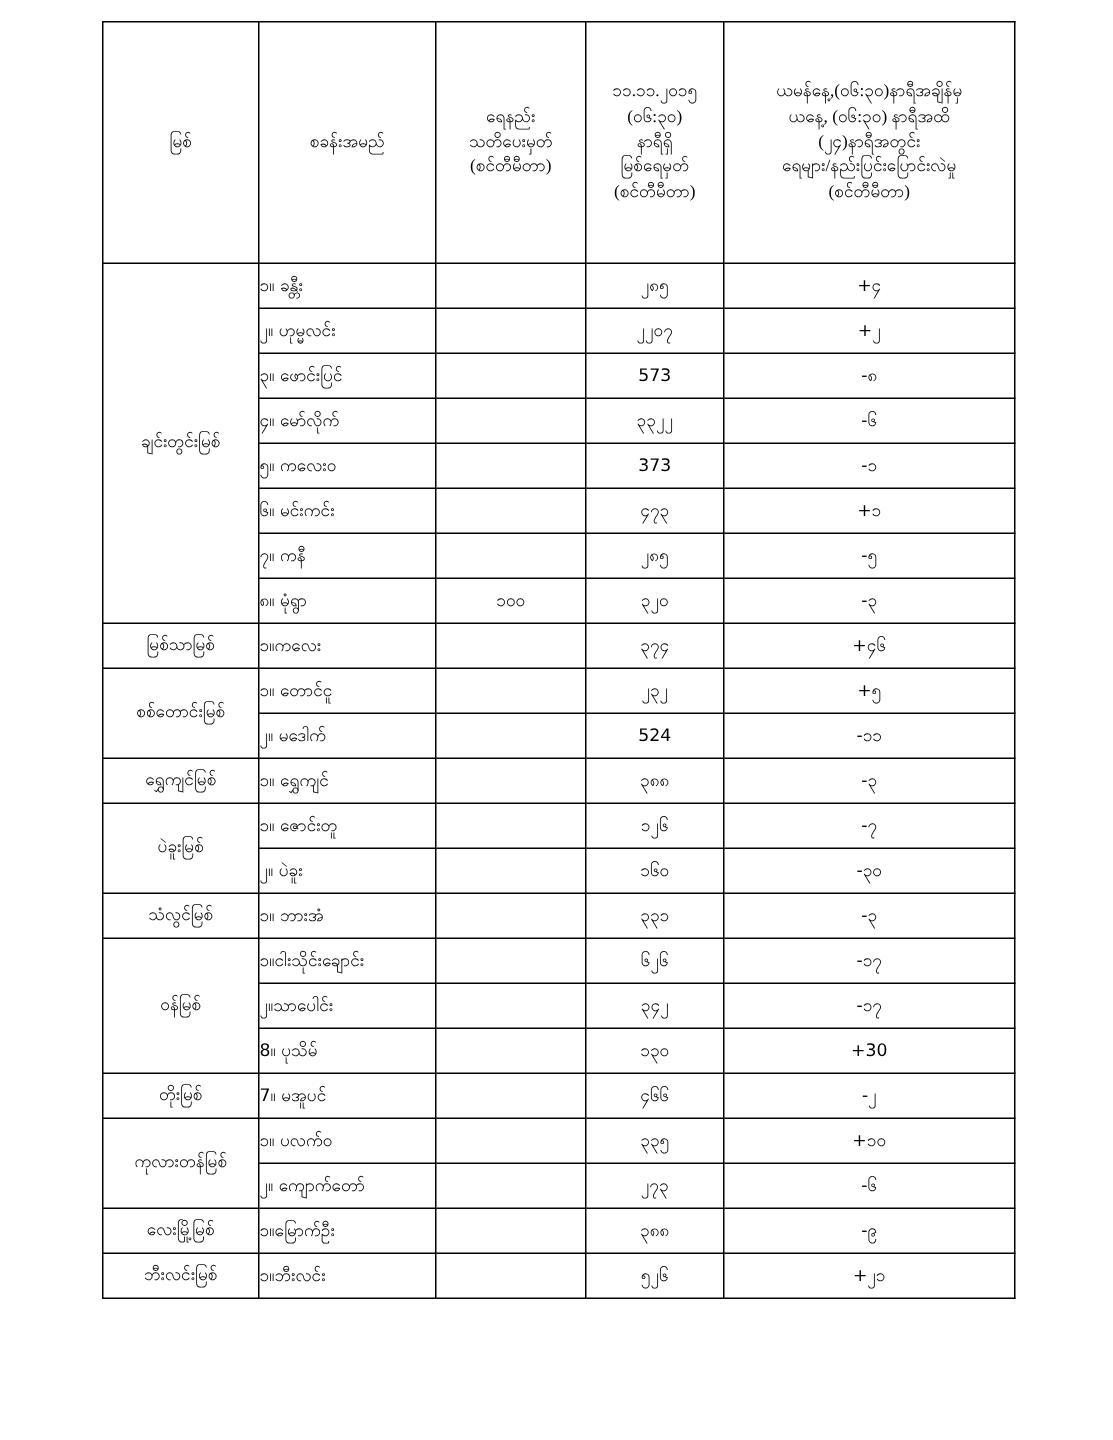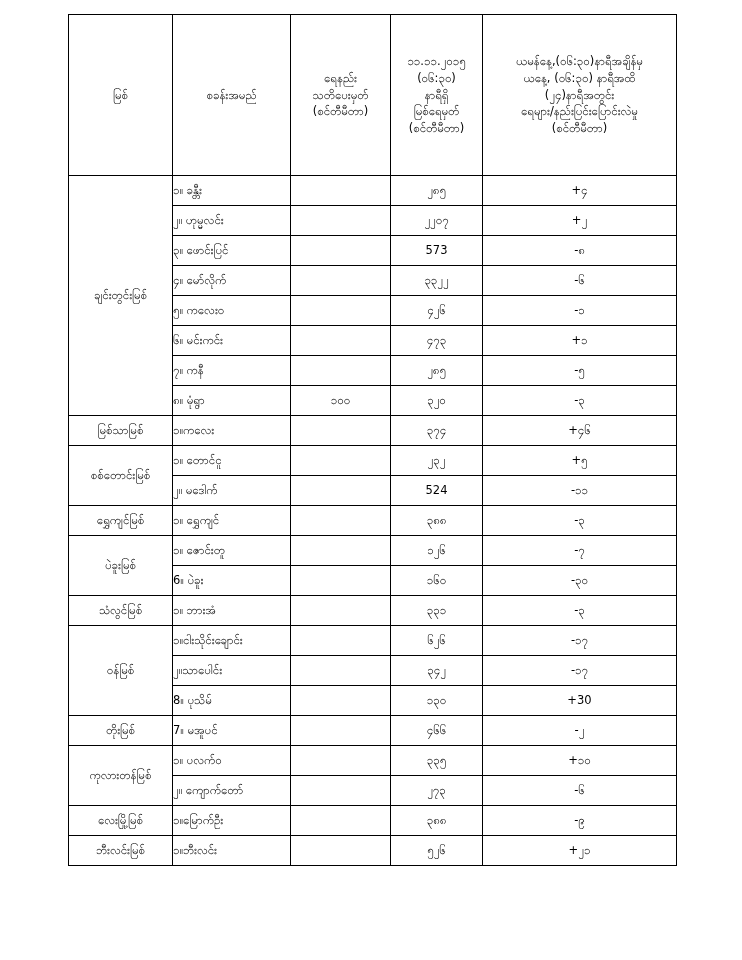--- a/index.html
+++ b/index.html
@@ -59,20 +59,21 @@
   }
   td.num-cell {
     text-align: center;
     padding: 3px 4px;
   }
   tbody tr {
     height: 30px;
   }
   .hdr-line {
     display: block;
+    font-family: Liberation Serif, serif;
   }
 </style>
 </head>
 <body>
 
 <div class="page">
   <table class="river-table">
     <colgroup>
       <col class="c-river">
       <col class="c-station">
@@ -131,21 +132,21 @@
         </tr>
         <tr>
           <td class="station-cell">၄။ မော်လိုက်</td>
           <td class="num-cell"></td>
           <td class="num-cell">၃၃၂၂</td>
           <td class="num-cell">-၆</td>
         </tr>
         <tr>
           <td class="station-cell">၅။ ကလေးဝ</td>
           <td class="num-cell"></td>
-          <td class="num-cell">၄၂၆</td>
+          <td class="num-cell">373</td>
           <td class="num-cell">-၁</td>
         </tr>
         <tr>
           <td class="station-cell">၆။ မင်းကင်း</td>
           <td class="num-cell"></td>
           <td class="num-cell">၄၇၃</td>
           <td class="num-cell">+၁</td>
         </tr>
         <tr>
           <td class="station-cell">၇။ ကနီ</td>
@@ -187,21 +188,21 @@
           <td class="num-cell">-၃</td>
         </tr>
         <tr>
           <td class="river-cell" rowspan="2">ပဲခူးမြစ်</td>
           <td class="station-cell">၁။ ဇောင်းတူ</td>
           <td class="num-cell"></td>
           <td class="num-cell">၁၂၆</td>
           <td class="num-cell">-၇</td>
         </tr>
         <tr>
-          <td class="station-cell">6။ ပဲခူး</td>
+          <td class="station-cell">၂။ ပဲခူး</td>
           <td class="num-cell"></td>
           <td class="num-cell">၁၆၀</td>
           <td class="num-cell">-၃၀</td>
         </tr>
         <tr>
           <td class="river-cell" rowspan="1">သံလွင်မြစ်</td>
           <td class="station-cell">၁။ ဘားအံ</td>
           <td class="num-cell"></td>
           <td class="num-cell">၃၃၁</td>
           <td class="num-cell">-၃</td>

